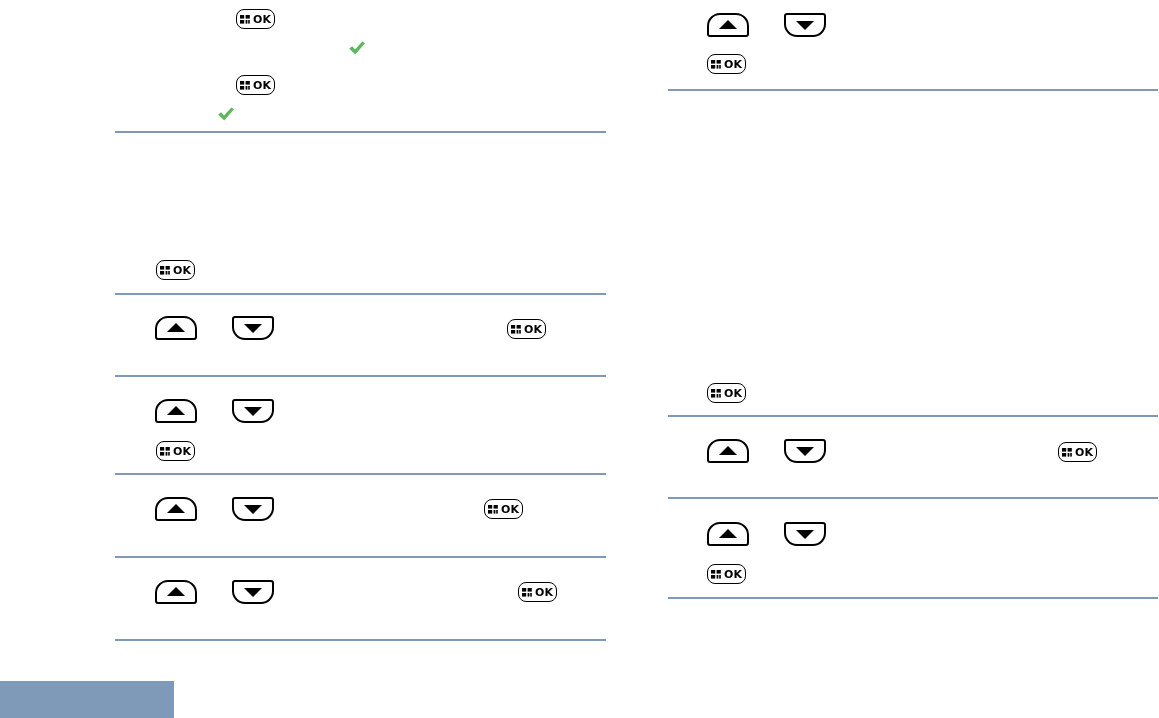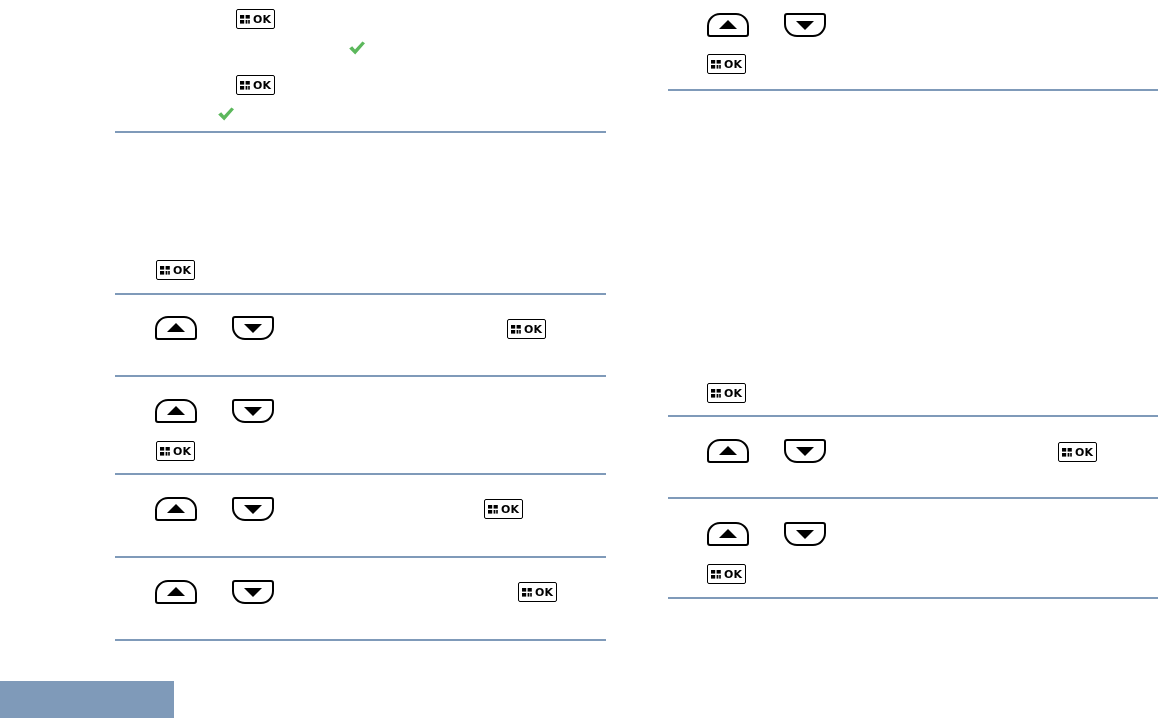--- a/index.html
+++ b/index.html
@@ -32,21 +32,21 @@
   .corner-block {
     position: absolute;
     background: #7f9ab9;
   }
 
   
   .btn-ok {
     position: absolute;
     box-sizing: border-box;
     border: 1.5px solid #000000;
-    border-radius: 2px;
+    border-radius: 8px;
     background: #ffffff;
     display: flex;
     align-items: center;
     justify-content: center;
     gap: 3px;
     padding: 0 3px;
     height: 20px;
     min-width: 36px;
   }
   .btn-ok .glyph-menu {

